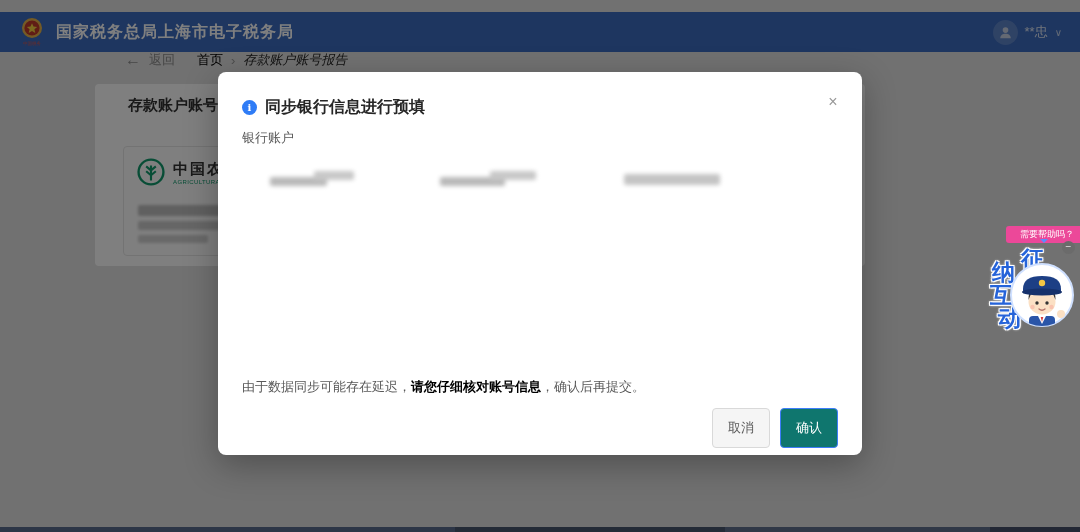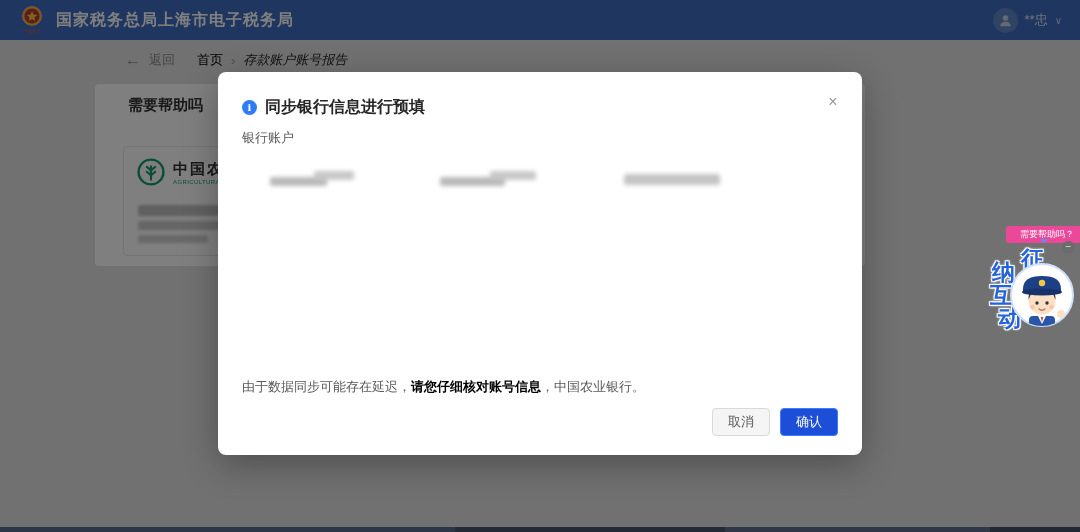--- a/index.html
+++ b/index.html
@@ -1,21 +1,21 @@
 <!DOCTYPE html>
 <html><head>
 <meta charset="utf-8">
 <style>
   * { margin:0; padding:0; box-sizing:border-box; }
   html,body { width:1080px; height:532px; overflow:hidden; background:#555; }
   body { font-family:"Liberation Sans","DejaVu Sans",sans-serif; }
   .stage { position:relative; width:1080px; height:532px; overflow:hidden; background:#e2e2e2; }
 
   
-  .hdr { position:absolute; left:0; top:0; width:1080px; height:40px; background:#3c6cc0;
+  .hdr { position:absolute; left:0; top:12px; width:1080px; height:40px; background:#3c6cc0;
          display:flex; align-items:center; padding:0 18px; z-index:1; }
   .emblem { width:28px; height:34px; display:flex; flex-direction:column; align-items:center; margin-top:4px; }
   .emblem .cn-tax { font-size:5px; color:#e05545; line-height:5px; white-space:nowrap; transform:scale(.9); }
   .hdr-title { color:#fff; font-size:16px; font-weight:700; margin-left:10px; letter-spacing:1px; }
   .user { margin-left:auto; display:flex; align-items:center; gap:7px; }
   .avatar { width:25px; height:25px; border-radius:50%; background:rgba(255,255,255,.18);
             display:flex; align-items:center; justify-content:center; }
   .uname { color:rgba(255,255,255,.85); font-size:13px; }
   .chev { color:rgba(255,255,255,.7); font-size:10px; }
 
@@ -70,23 +70,23 @@
   .blob { position:absolute; top:9px; height:16px; filter:blur(2px); }
   .blob .b-a { position:absolute; left:0; top:6px; width:68%; height:9px; background:#b9b9b9; border-radius:2px; }
   .blob .b-b { position:absolute; right:0; top:0; width:48%; height:9px; background:#c8c8c8; border-radius:2px; }
   .blob1 { left:28px; width:84px; }
   .blob2 { left:198px; width:96px; }
   .blob3 { left:382px; width:96px; }
   .blob3 .b-a { width:100%; top:3px; height:11px; background:#c4c4c4; }
   .m-notice { position:absolute; left:24px; top:306px; font-size:13px; color:#595959; }
   .m-notice .hl { color:#000000; font-weight:700; }
   .m-btns { position:absolute; right:24px; top:336px; display:flex; gap:10px; }
-  .btn { font-size:13px; height:28px; padding:0 15px; border-radius:4px; display:flex; align-items:center; cursor:default; }
+  .btn { font-size:13px; height:40px; padding:0 15px; border-radius:4px; display:flex; align-items:center; cursor:default; }
   .btn-cancel { background:#f5f5f5; border:1px solid #d9d9d9; color:#595959; }
-  .btn-confirm { background:#1d4ed8; border:1px solid #3d7dfa; color:#fff; }
+  .btn-confirm { background:#0f766e; border:1px solid #3d7dfa; color:#fff; }
 
   
   .assistant { position:absolute; left:985px; top:222px; width:95px; height:120px; z-index:30; }
   .bubble { position:absolute; left:21px; top:4px; height:17px; line-height:17px; padding:0 14px;
             background:#ec4899; color:#fff; font-size:9px; border-radius:3px; white-space:nowrap; }
   .bubble:after { content:""; position:absolute; left:34px; bottom:-4px; border:4px solid transparent; border-top-color:#5b8cff; }
   .min-btn { position:absolute; left:77px; top:19px; width:13px; height:13px; border-radius:50%;
              background:#6b6b6b; color:#e8e8e8; font-size:10px; line-height:11px; text-align:center; }
   .zchar { position:absolute; font-size:23px; font-weight:800; color:#2563d9;
            text-shadow:0 0 3px #fff,0 0 3px #fff,1px 1px 0 #fff,-1px -1px 0 #fff,1px -1px 0 #fff,-1px 1px 0 #fff; }
@@ -125,21 +125,21 @@
 
   <div class="crumbs">
     <span class="back-arrow">←</span>
     <span class="back-label">返回</span>
     <span class="crumb-home">首页</span>
     <span class="crumb-sep">›</span>
     <span class="crumb-cur">存款账户账号报告</span>
   </div>
 
   <div class="panel">
-    <div class="page-title">需要帮助吗</div>
+    <div class="page-title">存款账户账号</div>
     <div class="bank-card">
       <div class="bank-row">
         <svg width="30" height="30" viewBox="0 0 28 28">
           <circle cx="14" cy="14" r="11.6" fill="none" stroke="#109b6d" stroke-width="2.2"></circle>
           <path d="M14 22 L14 8 M14 12.5 L9.5 8.8 M14 12.5 L18.5 8.8 M14 17 L9.5 13.3 M14 17 L18.5 13.3" fill="none" stroke="#109b6d" stroke-width="2"></path>
         </svg>
         <div class="bank-names">
           <span class="bank-cn">中国农业银行</span>
           <span class="bank-en">AGRICULTURAL BANK OF CHINA</span>
         </div>
@@ -177,21 +177,21 @@
             <div class="b-a"></div>
             <div class="b-b"></div>
           </div>
         <div class="blob blob3">
             <div class="b-a"></div>
           </div>
       </div>
     </div>
 
     <div class="m-notice">
-      <span>由于数据同步可能存在延迟，</span><span class="hl">请您仔细核对账号信息</span><span>，中国农业银行。</span>
+      <span>由于数据同步可能存在延迟，</span><span class="hl">请您仔细核对账号信息</span><span>，确认后再提交。</span>
     </div>
 
     <div class="m-btns">
       <div class="btn btn-cancel">取消</div>
       <div class="btn btn-confirm">确认</div>
     </div>
   </div>
 
   <div class="assistant">
     <div class="bubble">需要帮助吗？</div>

